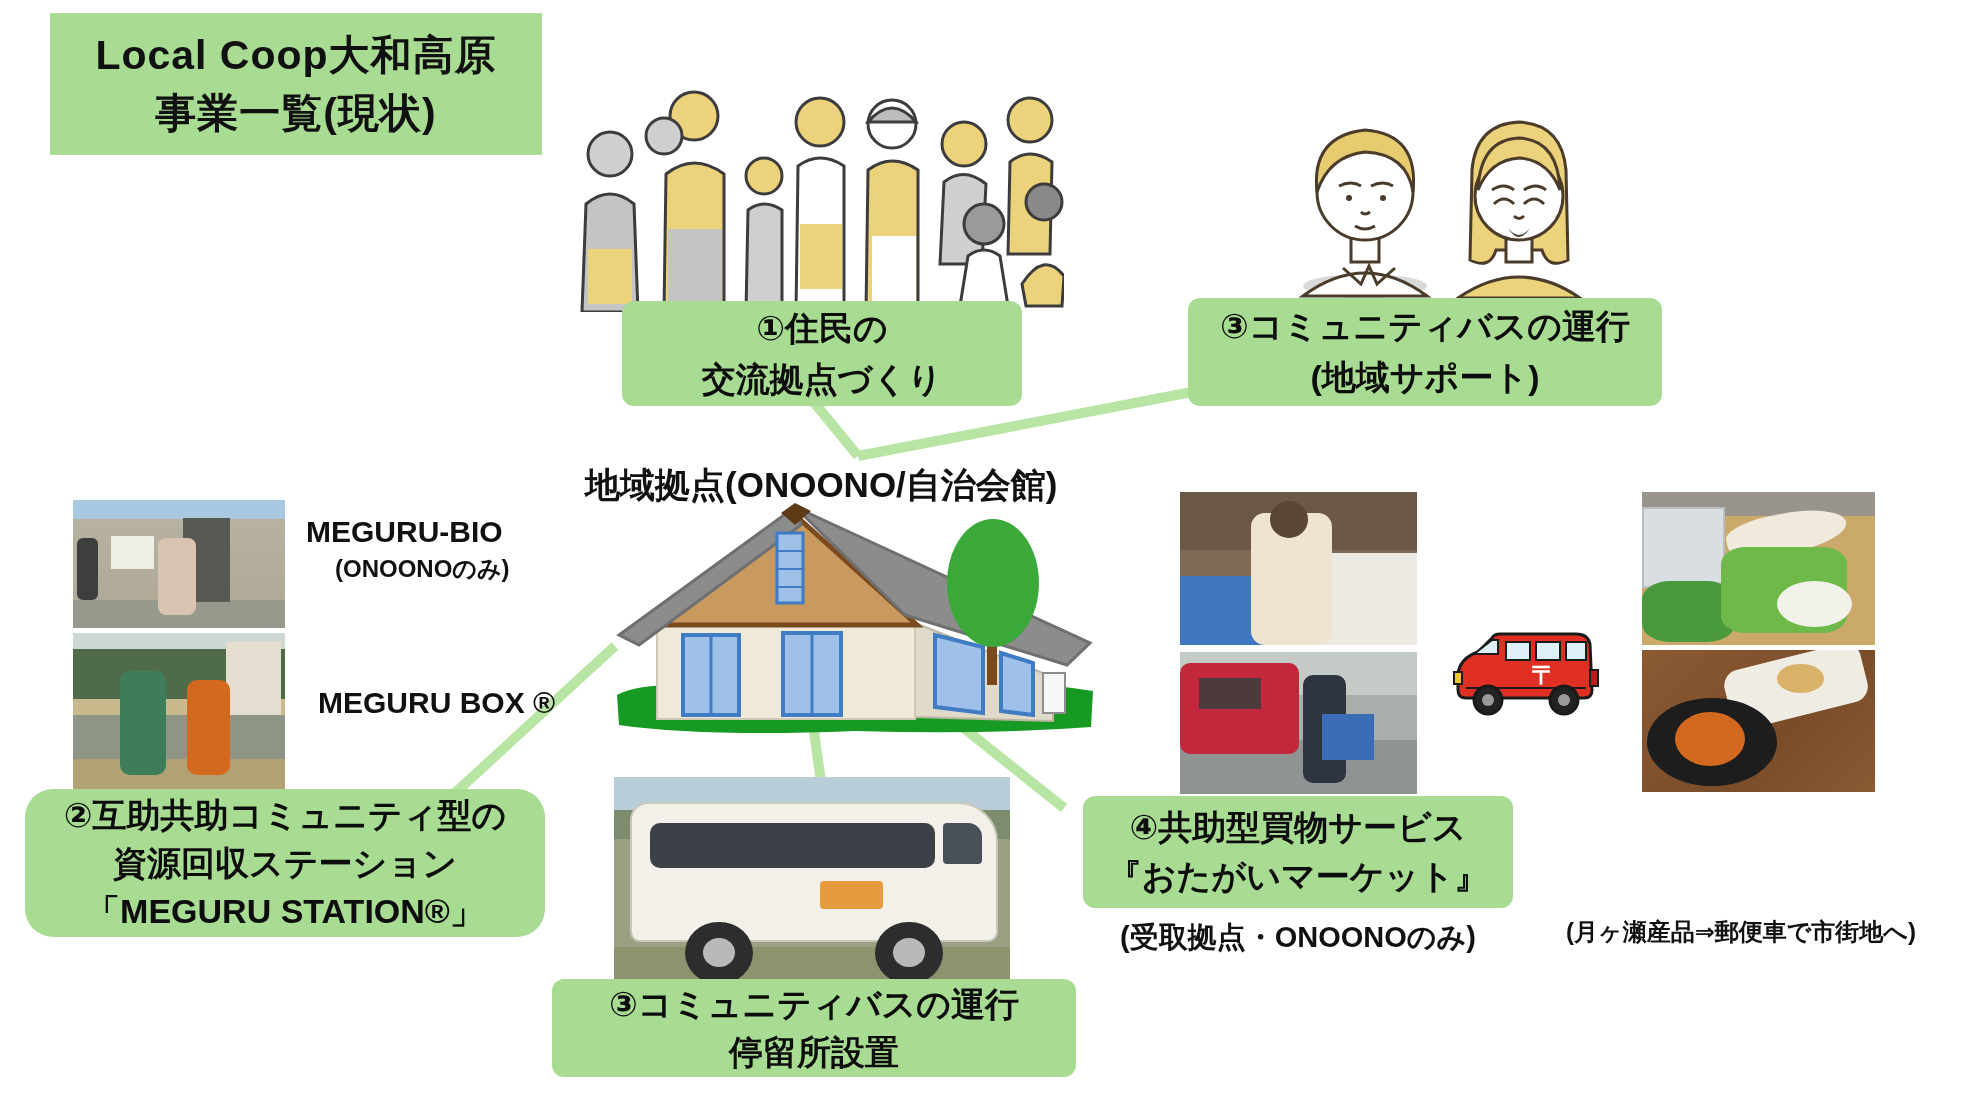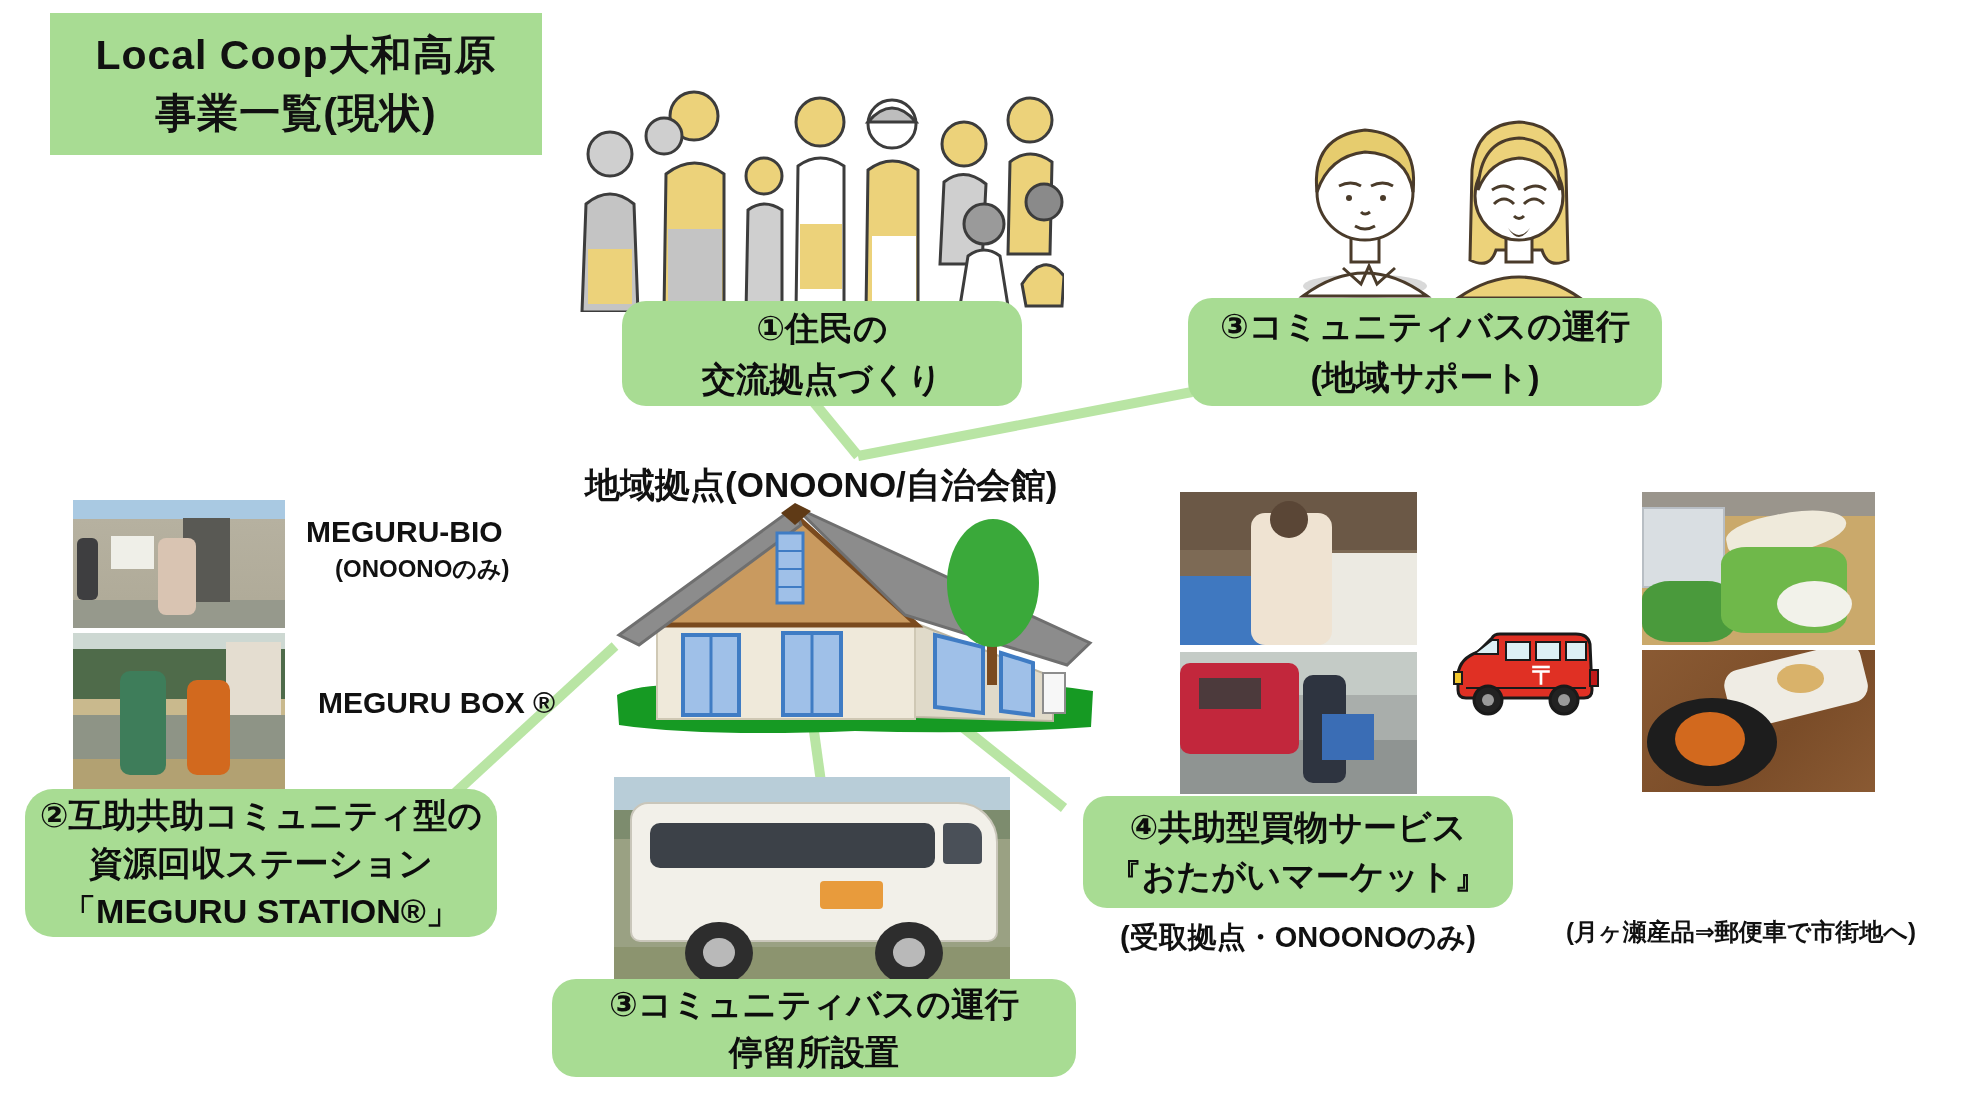--- a/index.html
+++ b/index.html
@@ -9,21 +9,21 @@
   }
   .abs{position:absolute;}
   .connectors{position:absolute;left:0;top:0;width:1986px;height:1107px;z-index:1;}
   .z2{z-index:2;}
   .title{
     position:absolute;left:50px;top:13px;width:492px;height:142px;background:var(--green);
     display:flex;flex-direction:column;justify-content:center;align-items:center;
     font-size:41px;font-weight:bold;line-height:1.42;text-align:center;z-index:2;letter-spacing:1px;
   }
   .gbox{
-    position:absolute;background:var(--green);border-radius:24px;z-index:2;
+    position:absolute;background:var(--green);border-radius:12px;z-index:2;
     display:flex;flex-direction:column;justify-content:center;align-items:center;
     font-weight:bold;text-align:center;color:#0d0d0d;
   }
   .gbox .ln{white-space:nowrap;}
   .hub-label{
     position:absolute;left:585px;top:462px;font-size:35px;font-weight:bold;white-space:nowrap;z-index:3;
   }
   .side-label{position:absolute;font-weight:bold;z-index:2;}
   .caption{position:absolute;font-weight:bold;text-align:center;z-index:2;white-space:nowrap;}
   .photo{position:absolute;overflow:hidden;z-index:2;}
@@ -169,21 +169,21 @@
     <div class="ph" style="left:22%;top:24%;width:22%;height:66%;background:#3e7d5a;border-radius:10px;"></div>
     <div class="ph" style="left:54%;top:30%;width:20%;height:60%;background:#d2691e;border-radius:10px;"></div>
   </div>
 
   <div class="side-label" style="left:306px;top:512px;font-size:30px;line-height:1.35;">
     <div>MEGURU-BIO</div>
     <div style="font-size:24px;margin-left:29px;">(ONOONOのみ)</div>
   </div>
   <div class="side-label" style="left:318px;top:686px;font-size:30px;">MEGURU BOX ®</div>
 
-  <div class="gbox" style="left:25px;top:789px;width:472px;height:148px;font-size:34px;line-height:1.42;border-radius:28px;">
+  <div class="gbox" style="left:25px;top:789px;width:520px;height:148px;font-size:34px;line-height:1.42;border-radius:28px;">
     <div class="ln">②互助共助コミュニティ型の</div>
     <div class="ln">資源回収ステーション</div>
     <div class="ln">「MEGURU STATION®」</div>
   </div>
 
   <div class="photo" style="left:614px;top:777px;width:396px;height:207px;background:linear-gradient(180deg,#b8cdd8 0%,#b8cdd8 16%,#7d8c6e 16%,#7d8c6e 30%,#9aa183 30%,#9aa183 82%,#8c946f 82%);">
     <div class="ph" style="left:4%;top:12%;width:92%;height:66%;background:#f2f0e9;border-radius:18px 40px 10px 10px;border:2px solid #c9c6ba;"></div>
     <div class="ph" style="left:9%;top:22%;width:72%;height:22%;background:#3c4148;border-radius:10px;"></div>
     <div class="ph" style="left:83%;top:22%;width:10%;height:20%;background:#4a5058;border-radius:4px 14px 4px 4px;"></div>
     <div class="ph" style="left:52%;top:50%;width:16%;height:14%;background:#e89b3c;border-radius:4px;"></div>

